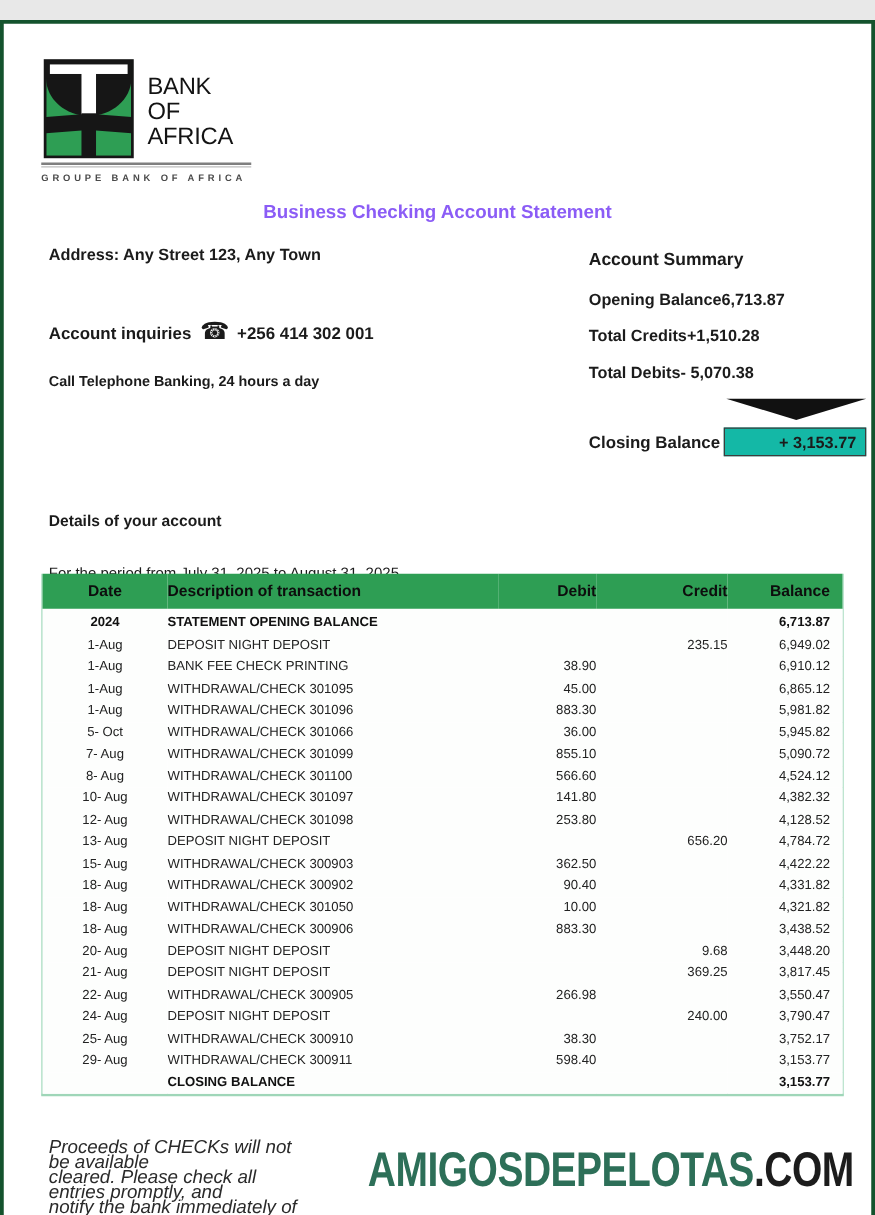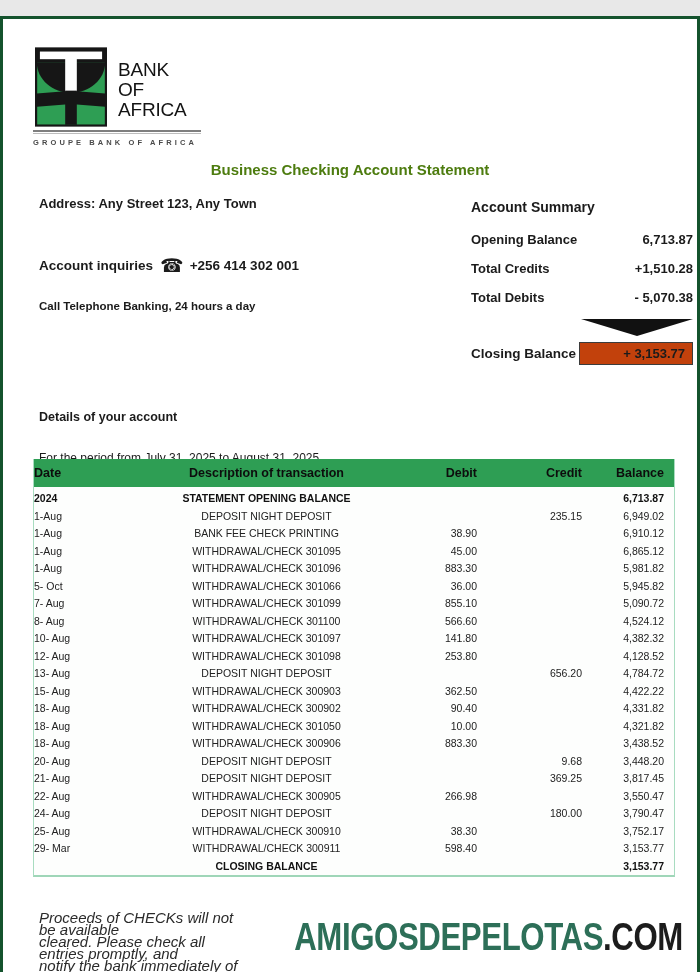--- a/index.html
+++ b/index.html
@@ -17,57 +17,57 @@
   .emblem { width:76px; height:80px; display:block; }
   .bank-name { margin-left:9px; padding-top:13px; font-size:19px; line-height:20px;
                font-weight:400; letter-spacing:-0.2px; color:#131313; }
   .logo-rule { margin-top:3px; width:168px; height:0;
                border-top:2px solid #7f7f7f; border-bottom:1px solid #bdbdbd; padding-top:1px; }
   .tagline { margin-top:4px; font-size:7.5px; font-weight:700; letter-spacing:3.1px;
              color:#4a4a4a; white-space:nowrap; }
 
   
   .doc-title { position:absolute; left:0; top:142px; width:100%; text-align:center;
-               font-size:15px; font-weight:700; color:#4d7c0f; }
+               font-size:15px; font-weight:700; color:#8b5cf6; }
 
   
   .company-block { position:absolute; left:36px; top:176px; font-size:13px;
                    font-weight:700; line-height:17px; }
   .inquiries-line { position:absolute; left:36px; top:239px; font-size:13.5px;
-                    font-weight:700; display:flex; align-items:flex-start; }
+                    font-weight:700; display:flex; align-items:center; }
   .phone-glyph { font-size:19px; line-height:16px; margin:0 6px 0 7px; }
   .banking-note { position:absolute; left:36px; top:281px; font-size:11.5px; font-weight:700; }
 
   
   .summary-block { position:absolute; left:468px; top:180px; width:222px; }
   .summary-heading { font-size:14px; font-weight:700; margin-bottom:17px; }
-  .summary-row { display:flex; justify-content:space-between; font-size:13px;
+  .summary-row { display:flex; font-size:13px;
                  font-weight:700; margin-bottom:14px; }
   .summary-row .val { text-align:right; }
   .triangle-down { margin:7px 0 6px auto; width:0; height:0;
                    border-left:56px solid transparent; border-right:56px solid transparent;
                    border-top:17px solid #111111; }
   .closing-row { display:flex; justify-content:space-between; align-items:center; }
   .closing-label { font-size:13.5px; font-weight:700; }
   .closing-box { width:114px; border:1.5px solid #3c3c3c; padding:3px 7px;
-                 font-size:13px; font-weight:700; text-align:right; background:#c2410c; }
+                 font-size:13px; font-weight:700; text-align:right; background:#14b8a6; }
 
   
   .details-heading { position:absolute; left:36px; top:391px; font-size:12.5px; font-weight:700; }
   .details-period  { position:absolute; left:36px; top:432px; font-size:12px; }
 
   
   .table-wrap { position:absolute; left:30px; top:440px; width:642px;
                 border-left:1.5px solid #a8dcc0; border-right:1.5px solid #a8dcc0;
                 border-bottom:2.5px solid #9fd6b8; }
   table { width:100%; border-collapse:collapse; table-layout:fixed; }
   thead th { background:#2e9e54; color:#0d0d0d; font-size:12.5px; font-weight:700;
              height:28px; vertical-align:middle; }
-  th.c-date, td.c-date { width:100px; text-align:left; padding-left:0; }
-  th.c-desc, td.c-desc { width:265px; text-align:center; }
+  th.c-date, td.c-date { width:100px; text-align:center; padding-left:0; }
+  th.c-desc, td.c-desc { width:265px; text-align:left; }
   th.c-debit, td.c-debit { width:78px; text-align:right; }
   th.c-credit, td.c-credit { width:105px; text-align:right; }
   th.c-balance, td.c-balance { text-align:right; padding-right:10px; }
   tbody { background:#fdfefd; }
   tbody td { font-size:10.5px; height:17.5px; line-height:17.5px; color:#222;
              white-space:nowrap; overflow:hidden; }
   tbody tr:first-child td { padding-top:3px; }
   tr.row-bold td { font-weight:700; color:#111; }
 
   
@@ -277,32 +277,32 @@
             <td class="c-date">22- Aug</td>
             <td class="c-desc">WITHDRAWAL/CHECK 300905</td>
             <td class="c-debit">266.98</td>
             <td class="c-credit"></td>
             <td class="c-balance">3,550.47</td>
           </tr>
           <tr>
             <td class="c-date">24- Aug</td>
             <td class="c-desc">DEPOSIT NIGHT DEPOSIT</td>
             <td class="c-debit"></td>
-            <td class="c-credit">180.00</td>
+            <td class="c-credit">240.00</td>
             <td class="c-balance">3,790.47</td>
           </tr>
           <tr>
             <td class="c-date">25- Aug</td>
             <td class="c-desc">WITHDRAWAL/CHECK 300910</td>
             <td class="c-debit">38.30</td>
             <td class="c-credit"></td>
             <td class="c-balance">3,752.17</td>
           </tr>
           <tr>
-            <td class="c-date">29- Mar</td>
+            <td class="c-date">29- Aug</td>
             <td class="c-desc">WITHDRAWAL/CHECK 300911</td>
             <td class="c-debit">598.40</td>
             <td class="c-credit"></td>
             <td class="c-balance">3,153.77</td>
           </tr>
           <tr class="row-bold">
             <td class="c-date"></td>
             <td class="c-desc">CLOSING BALANCE</td>
             <td class="c-debit"></td>
             <td class="c-credit"></td>

